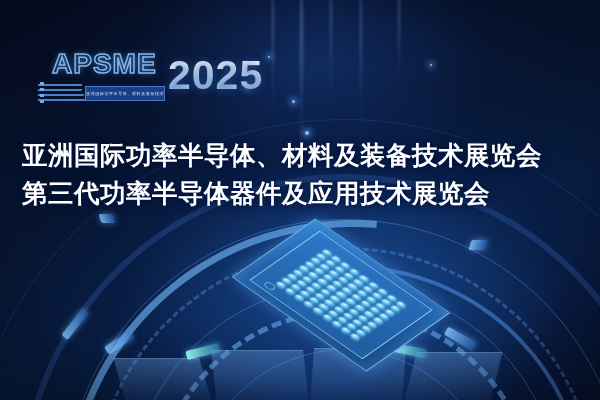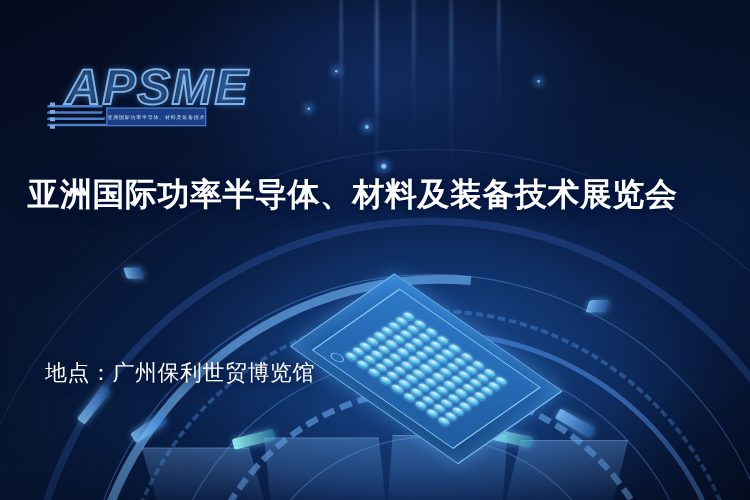--- a/index.html
+++ b/index.html
@@ -42,21 +42,21 @@
   .chip-die{position:absolute;left:12px;top:12px;right:12px;bottom:12px;
     border:1px solid rgba(165,230,255,.8);background:rgba(46,120,195,.45);}
   .pads{position:absolute;left:18px;top:18px;right:18px;bottom:18px;
     display:grid;grid-template-columns:repeat(9,1fr);grid-template-rows:repeat(9,1fr);gap:2px;}
   .pad{border-radius:50%;background:radial-gradient(circle at 35% 32%,#d7f7ff,#49b6e8 60%,#1d6fb4);
        box-shadow:0 0 3px rgba(160,235,255,.9);}
   .chip-notch{position:absolute;left:24px;bottom:18px;width:9px;height:9px;border-radius:50%;
        border:1px solid rgba(170,225,255,.7);}
   
   #logo{position:absolute;left:38px;top:48px;width:125px;height:58px;}
-  .logo-word{position:absolute;left:14px;top:0;font-size:40px;font-weight:bold;font-style:italic;
+  .logo-word{position:absolute;left:14px;top:0;font-size:28px;font-weight:bold;
      letter-spacing:1px;color:transparent;-webkit-text-stroke:1.5px #7fb6ee;
      font-family:"Liberation Sans",sans-serif;text-shadow:0 0 6px rgba(90,160,240,.6);}
   .logo-bar{position:absolute;left:47px;top:38px;width:78px;height:13px;background:#1b3f86;
      border:1px solid #4b79c8;}
   .logo-bar span{display:block;font-size:4px;color:#cfe2ff;letter-spacing:.6px;
      text-align:center;line-height:13px;white-space:nowrap;overflow:hidden;}
   .trace{position:absolute;height:1.5px;background:#4d7fc4;}
   .trace-sq{position:absolute;width:4px;height:3px;background:#7aa8e4;}
   #year{position:absolute;left:168px;top:52px;font-size:41px;font-weight:bold;letter-spacing:1px;
      background:linear-gradient(to bottom,#ffffff 30%,#b9d4f2 70%,#8fb6e0 100%);
@@ -216,17 +216,18 @@
     <div class="trace" style="left:0;top:51px;width:48px;transform:skewX(-18deg);"></div>
     <div class="trace-sq" style="left:2px;top:34px;"></div>
     <div class="trace-sq" style="left:2px;top:40px;"></div>
     <div class="trace-sq" style="left:2px;top:46px;"></div>
     <div class="trace-sq" style="left:2px;top:52px;"></div>
     <div class="logo-bar">
       <span>亚洲国际功率半导体、材料及装备技术展览会</span>
     </div>
   </div>
 
+  <div id="year">2025</div>
 
   <div class="headline" id="h1">亚洲国际功率半导体、材料及装备技术展览会</div>
-
-  <div class="info" id="i2">地点：广州保利世贸博览馆</div>
+  <div class="headline" id="h2">第三代功率半导体器件及应用技术展览会</div>
+
 </div>
 
 </body></html>

